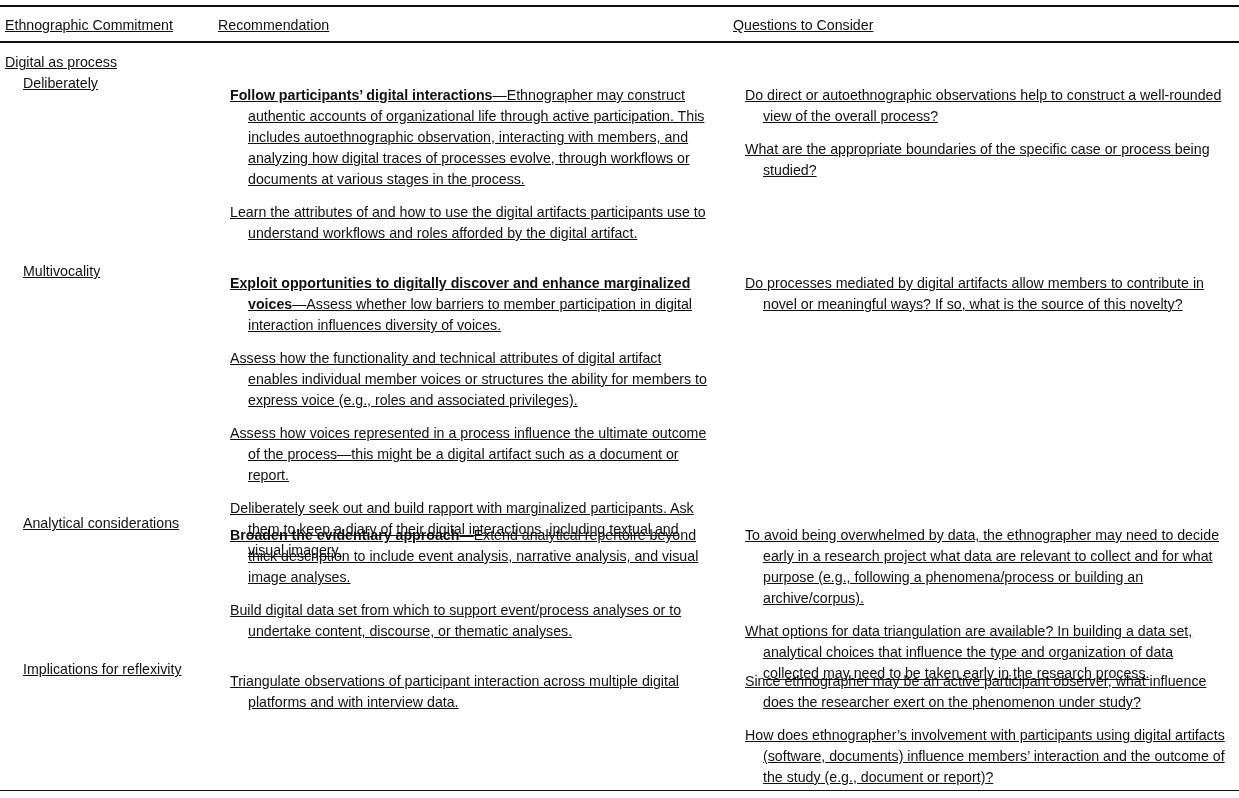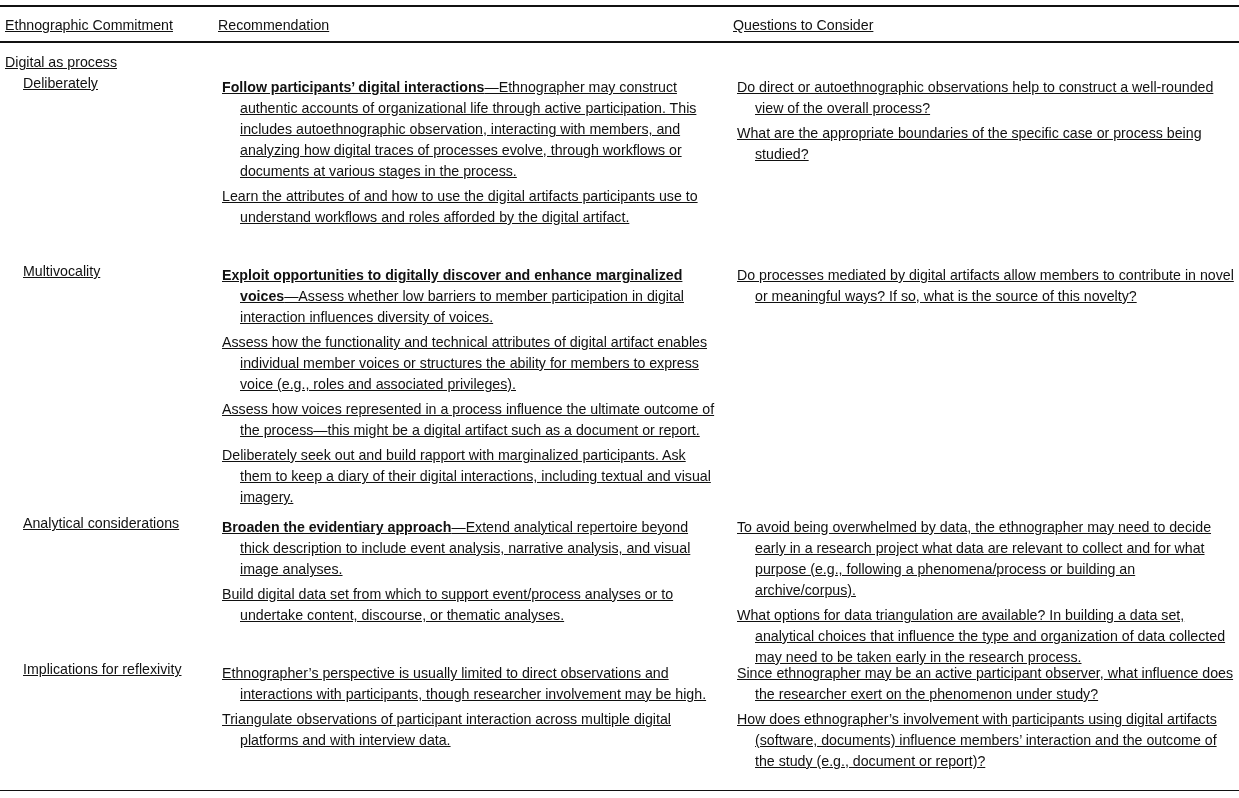--- a/index.html
+++ b/index.html
@@ -18,21 +18,21 @@
   .rule-bottom { position: absolute; left: 0; top: 790px; width: 1239px; height: 1px; background: #111; }
   .header-cell { position: absolute; top: 15px; white-space: nowrap; text-decoration: underline; }
   .col1 { left: 5px; }
   .col2 { left: 218px; text-align: right; }
   .col3 { left: 733px; }
   .cell { position: absolute; text-decoration: underline; }
   .c1 { left: 5px; width: 210px; white-space: nowrap; }
   .c1.sub { left: 23px; }
   .c2 { left: 218px; width: 506px; }
   .c3 { left: 733px; width: 506px; }
-  .para { padding-left: 18px; text-indent: -18px; margin: 4px; }
+  .para { padding-left: 18px; text-indent: -18px; margin: 12px; }
   .para b { font-weight: bold; }
 </style>
 </head>
 <body>
 
 <div class="table">
   <div class="rule-top"></div>
   <div class="header-cell col1">Ethnographic Commitment</div>
   <div class="header-cell col2">Recommendation</div>
   <div class="header-cell col3">Questions to Consider</div>
@@ -66,21 +66,20 @@
     <p class="para"><b>Broaden the evidentiary approach</b><span>—Extend analytical repertoire beyond thick description to include event analysis, narrative analysis, and visual image analyses.</span></p>
     <p class="para">Build digital data set from which to support event/process analyses or to undertake content, discourse, or thematic analyses.</p>
   </div>
   <div class="cell c3" style="top:513px">
     <p class="para">To avoid being overwhelmed by data, the ethnographer may need to decide early in a research project what data are relevant to collect and for what purpose (e.g., following a phenomena/process or building an archive/corpus).</p>
     <p class="para">What options for data triangulation are available? In building a data set, analytical choices that influence the type and organization of data collected may need to be taken early in the research process.</p>
   </div>
 
   <div class="cell c1 sub" style="top:659px">Implications for reflexivity</div>
   <div class="cell c2" style="top:659px">
-    <p class="para">Ethnographer’s perspective is usually limited to direct observations and interactions with participants, though researcher involvement may be high.</p>
     <p class="para">Triangulate observations of participant interaction across multiple digital platforms and with interview data.</p>
   </div>
   <div class="cell c3" style="top:659px">
     <p class="para">Since ethnographer may be an active participant observer, what influence does the researcher exert on the phenomenon under study?</p>
     <p class="para">How does ethnographer’s involvement with participants using digital artifacts (software, documents) influence members’ interaction and the outcome of the study (e.g., document or report)?</p>
   </div>
 
   <div class="rule-bottom"></div>
 </div>
 

